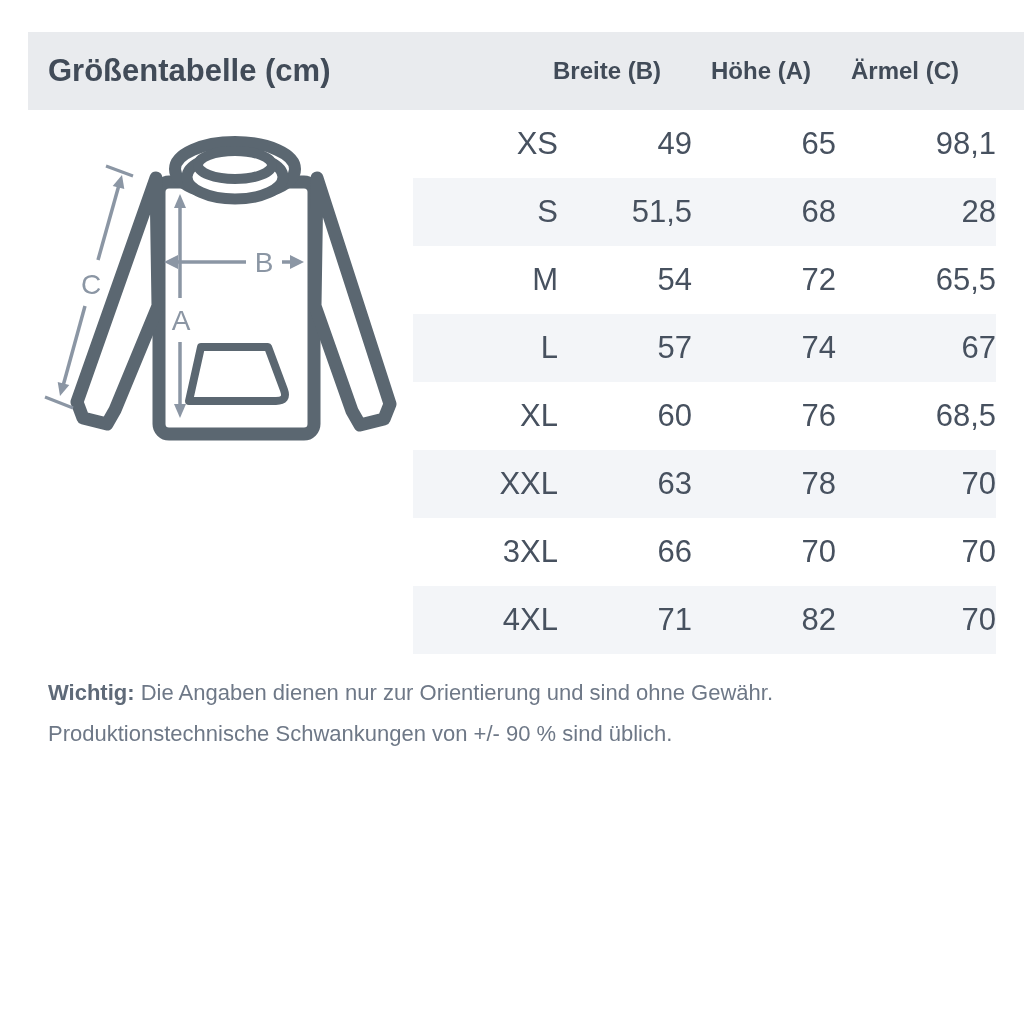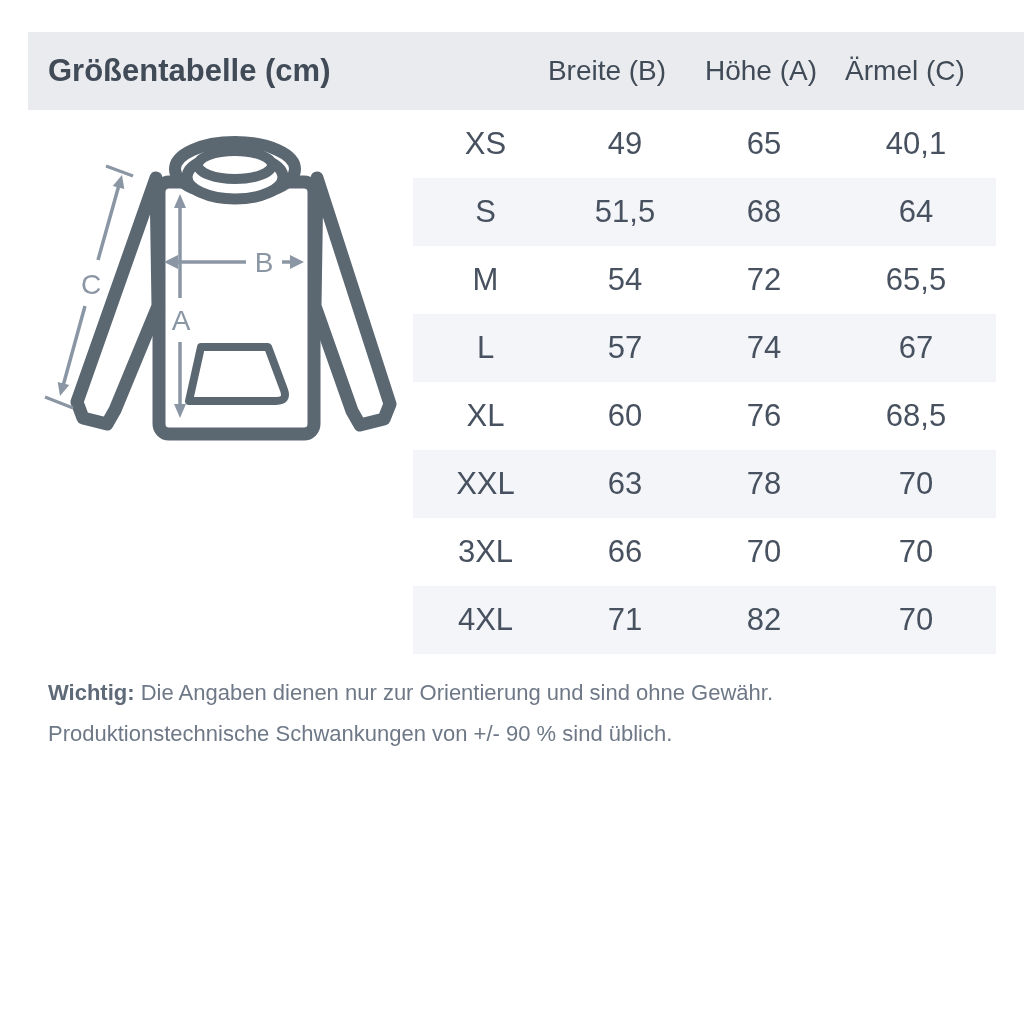--- a/index.html
+++ b/index.html
@@ -15,39 +15,39 @@
   .band{
     position:absolute;left:28px;top:32px;width:1020px;height:78px;
     background:#e9ebee;
   }
   .band .title{
     position:absolute;left:20px;top:0;height:78px;line-height:78px;
     font-size:31px;font-weight:bold;color:#414b58;white-space:nowrap;
   }
   .col-h{
     position:absolute;top:0;height:78px;line-height:78px;
-    font-size:28px;font-weight:normal;color:#414b58;white-space:nowrap;
+    font-size:24px;font-weight:bold;color:#414b58;white-space:nowrap;
     transform:translateX(-50%);
   }
   .col-h1{left:579px;}
   .col-h2{left:733px;}
   .col-h3{left:877px;}
 
   
   .rows{
     position:absolute;left:413px;top:110px;width:583px;
   }
   .row{
     height:68px;display:grid;
     grid-template-columns:145px 134px 144px 160px;
     align-items:center;text-align:center;
     font-size:31px;color:#47515f;
   }
   .row:nth-child(even){background:#f3f5f8;}
-  .cell{white-space:nowrap;}
+  .cell{white-space:nowrap;text-align:right;}
 
   
   .diagram{position:absolute;left:40px;top:120px;width:380px;height:340px;}
 
   
   .note{
     position:absolute;left:48px;top:672px;width:930px;
     font-size:22px;line-height:41px;color:#6e7887;
   }
   .note .lbl{font-weight:bold;color:#5f6a78;}
@@ -107,27 +107,27 @@
       <text x="224" y="152">B</text>
       <text x="51" y="174">C</text>
     </g>
   </svg>
 
   <div class="rows">
     <div class="row">
       <div class="cell">XS</div>
       <div class="cell">49</div>
       <div class="cell">65</div>
-      <div class="cell">40,1</div>
+      <div class="cell">98,1</div>
     </div>
     <div class="row">
       <div class="cell">S</div>
       <div class="cell">51,5</div>
       <div class="cell">68</div>
-      <div class="cell">64</div>
+      <div class="cell">28</div>
     </div>
     <div class="row">
       <div class="cell">M</div>
       <div class="cell">54</div>
       <div class="cell">72</div>
       <div class="cell">65,5</div>
     </div>
     <div class="row">
       <div class="cell">L</div>
       <div class="cell">57</div>

